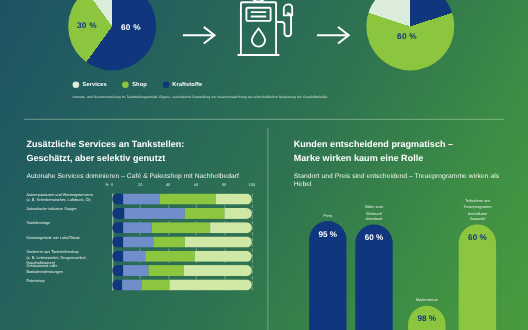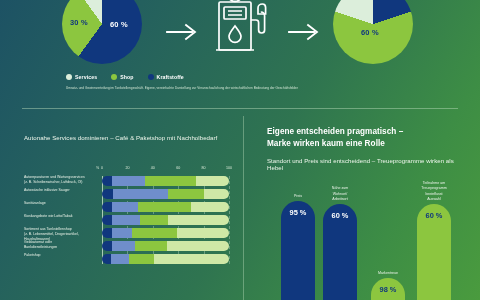--- a/index.html
+++ b/index.html
@@ -279,20 +279,24 @@
 
   <div id="footnote">Umsatz- und Gewinnverteilung im Tankstellengeschäft. Eigene, vereinfachte Darstellung zur Veranschaulichung der wirtschaftlichen Bedeutung der Geschäftsfelder</div>
 </div>
 
 <div id="divider-top"></div>
 <div id="divider-mid"></div>
 
 <div id="panels">
 
   <div class="panel" id="panel-left">
+    <div class="panel-title">
+      <span>Zusätzliche Services an Tankstellen:</span><br>
+      <span>Geschätzt, aber selektiv genutzt</span>
+    </div>
     <div class="panel-sub">Autonahe Services dominieren – Café &amp; Paketshop mit Nachholbedarf</div>
 
     <div id="bars-area">
       <div id="bars-axis">
         <span id="axis-pct">%</span>
       <span class="axis-tick" style="left: 0%;">0</span>
           <span class="axis-tick" style="left: 20%;">20</span>
           <span class="axis-tick" style="left: 40%;">40</span>
           <span class="axis-tick" style="left: 60%;">60</span>
           <span class="axis-tick" style="left: 80%;">80</span>
@@ -385,21 +389,21 @@
               <div class="seg seg-3" style="width: 20%;"></div>
               <div class="seg seg-4" style="width: 59%;"></div>
             </div>
           </div>
         </div>
     </div>
   </div>
 
   <div class="panel" id="panel-right">
     <div class="panel-title">
-      <span>Eigene entscheiden pragmatisch –</span><br>
+      <span>Kunden entscheidend pragmatisch –</span><br>
       <span>Marke wirken kaum eine Rolle</span>
     </div>
     <div class="panel-sub">Standort und Preis sind entscheidend – Treueprogramme wirken als Hebel</div>
 
     <div id="cols-area">
         <div class="col-wrap" style="left: 14px;">
           <div class="col-cap"><div>Preis</div></div>
           <div class="col-bar navy" style="height: 99px;">
             <span class="col-val">95 %</span>
           </div>

